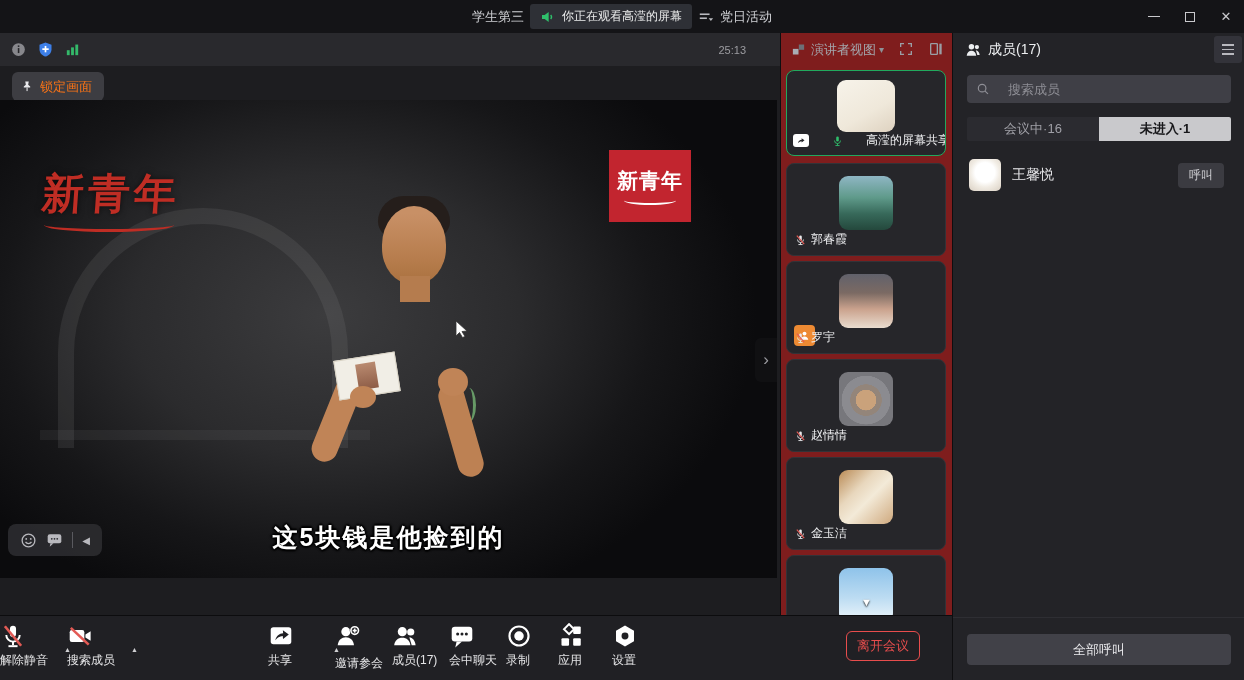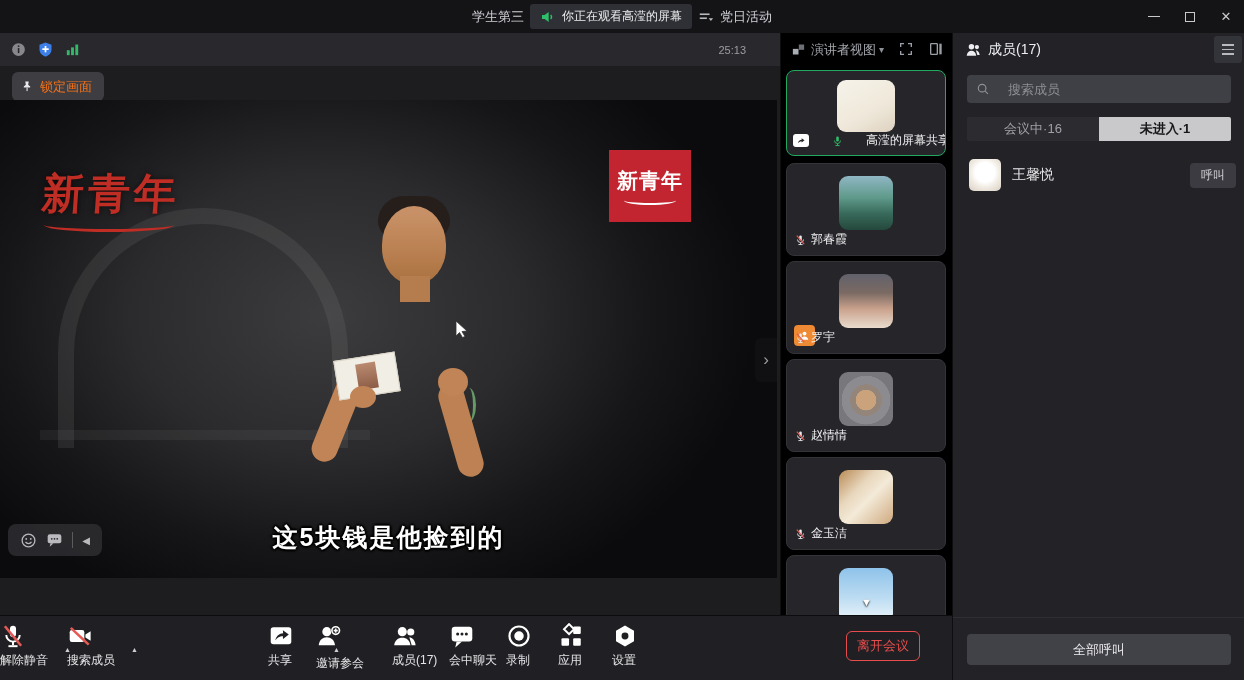--- a/index.html
+++ b/index.html
@@ -51,21 +51,21 @@
   .hand-r { position:absolute; left:438px; top:268px; width:30px; height:28px; background:#c08457; border-radius:50%; }
   .photo { position:absolute; left:336px; top:256px; width:62px; height:40px; background:#f1eee6; transform:rotate(-9deg); border:1px solid #d8d2c4; display:flex; align-items:center; justify-content:center; }
   .photo .stamp { width:20px; height:26px; background:linear-gradient(180deg,#b98a70,#8d5c46); }
   .hand-l { position:absolute; left:350px; top:286px; width:26px; height:22px; background:#c08457; border-radius:50%; }
   .reaction-pill { position:absolute; left:8px; top:458px; width:94px; height:32px; background:rgba(43,43,47,.92); border-radius:8px; display:flex; align-items:center; justify-content:center; gap:9px; }
   .rp-div { width:1px; height:16px; background:#5a5a5f; }
   .rp-collapse { color:#b9b9be; font-size:10px; }
   .collapse-handle { position:absolute; left:755px; top:272px; width:22px; height:44px; background:rgba(18,18,20,.85); border-radius:6px 0 0 6px; display:flex; align-items:center; justify-content:center; color:#9b9ba0; font-size:17px; }
 
   
-  .thumbstrip { position:absolute; left:780px; top:33px; width:172px; height:582px; background:#000000; overflow:hidden; border-left:1px solid #0e0e10;text-align:right; }
+  .thumbstrip { position:absolute; left:780px; top:33px; width:172px; height:582px; background:#7f1d1d; overflow:hidden; border-left:1px solid #0e0e10;text-align:right; }
   .view-header { position:absolute; left:0; top:0; width:172px; height:33px; display:flex; align-items:center; color:#a3a6ac; font-size:13px; }
   .view-header .vh-label { margin-left:5px; }
   .view-header .vh-caret { margin-left:3px; font-size:10px; color:#8e9197; }
   .tile { position:absolute; left:5px; width:160px; height:93px; background:#26262a; border:1px solid #333338; border-radius:8px; overflow:hidden; }
   .tile-active { height:86px; border:1.5px solid #21a95e; }
   .tile .avatar { position:absolute; left:50%; transform:translateX(-50%); top:12px; width:54px; height:54px; border-radius:9px; }
   .tile-active .avatar { top:9px; width:58px; height:52px; }
   .tile .label { position:absolute; left:8px; bottom:7px; display:flex; align-items:center; gap:5px; font-size:12px; color:#f0f1f3; white-space:nowrap; }
   .share-badge { width:16px; height:13px; background:#fff; border-radius:3px; display:flex; align-items:center; justify-content:center; }
   .orange-badge { position:absolute; left:7px; bottom:7px; width:21px; height:21px; background:#ed8a33; border-radius:4px; display:flex; align-items:center; justify-content:center; }
@@ -80,21 +80,21 @@
   .m-search { position:absolute; left:14px; top:42px; width:264px; height:28px; background:#3f3f46; border-radius:4px; display:flex; align-items:center; padding:0 9px; gap:18px; }
   .m-search input { flex:1; background:transparent; border:none; outline:none; color:#ddd; font-size:13px; font-family:inherit; }
   .m-search input::placeholder { color:#8f8f96; }
   .m-tabs { position:absolute; left:14px; top:84px; width:264px; height:24px; display:flex; border-radius:2px; overflow:hidden; }
   .m-tab { flex:1; display:flex; align-items:center; justify-content:center; font-size:13px; }
   .m-tab.inactive { background:#2b2b30; color:#a0a0a7; }
   .m-tab.active { background:#c9c9cc; color:#17171a; font-weight:bold; }
   .m-row { position:absolute; left:0; top:122px; width:100%; height:40px; display:flex; align-items:center; }
   .m-avatar { margin-left:16px; width:32px; height:32px; border-radius:5px; background:radial-gradient(circle at 50% 42%,#ffffff 0 40%,#f1ece4 60%,#d9cfc2 100%); }
   .m-name { margin-left:11px; font-size:14px; color:#e9e9ec; flex:1; }
-  .m-call { margin-right:8px; width:46px; height:25px; background:#3b3b41; border-radius:4px; display:flex; align-items:center; justify-content:center; font-size:12px; color:#d0d0d4; }
+  .m-call { margin-right:20px; width:46px; height:25px; background:#3b3b41; border-radius:4px; display:flex; align-items:center; justify-content:center; font-size:12px; color:#d0d0d4; }
   .m-footer { position:absolute; left:0; bottom:0; width:100%; height:63px; border-top:1px solid #2e2e33; }
   .m-callall { position:absolute; left:14px; top:16px; width:264px; height:31px; background:#414148; border-radius:4px; display:flex; align-items:center; justify-content:center; font-size:13px; color:#e9e9ec; }
 
   
   .bottombar { position:absolute; left:0; top:615px; width:952px; height:65px; background:#202024; border-top:1px solid #0c0c0e; }
   .bb-item { position:absolute; top:7px; width:80px; display:flex; flex-direction:column; align-items:flex-start; gap:3px; }
   .bb-item .lbl { font-size:12px; color:#e4e4e6; white-space:nowrap; }
   .bb-caret { position:absolute; font-size:7px; color:#cfcfd2; }
   .leave-btn { position:absolute; left:846px; top:15px; width:74px; height:30px; border:1px solid #e84d4d; border-radius:6px; color:#e84d4d; font-size:13px; display:flex; align-items:center; justify-content:center; background:transparent; }
 </style>
@@ -394,21 +394,21 @@
 
     <div class="bb-item" style="left:268px;">
       <svg width="26" height="26" viewBox="0 0 24 24">
           <rect x="2.5" y="4" width="19" height="15.5" rx="2.5" fill="#fff"></rect>
           <path d="M6.8 16c.7-4.2 3.6-6.3 7.2-6.6l-.3-2.7 5.5 4-5.3 4-.3-2.6c-3 .4-5 1.5-6.8 3.9z" fill="#202024"></path>
         </svg>
       <span class="lbl">共享</span>
     </div>
     <span class="bb-caret" style="left:333px; top:30px;">▲</span>
 
-    <div class="bb-item" style="left:316px;gap:6px;">
+    <div class="bb-item" style="left:335px;gap:6px;">
       <svg width="26" height="26" viewBox="0 0 24 24">
           <circle cx="10" cy="8" r="4.2" fill="#fff"></circle>
           <path d="M2.5 20.5c.6-4.8 3.6-7.3 7.5-7.3s6.9 2.5 7.5 7.3z" fill="#fff"></path>
           <circle cx="18.2" cy="7" r="4.6" fill="#202024"></circle>
           <circle cx="18.2" cy="7" r="3.5" fill="none" stroke="#fff" stroke-width="1.5"></circle>
           <line x1="18.2" y1="5.1" x2="18.2" y2="8.9" stroke="#fff" stroke-width="1.5"></line>
           <line x1="16.3" y1="7" x2="20.1" y2="7" stroke="#fff" stroke-width="1.5"></line>
         </svg>
       <span class="lbl">邀请参会</span>
     </div>

